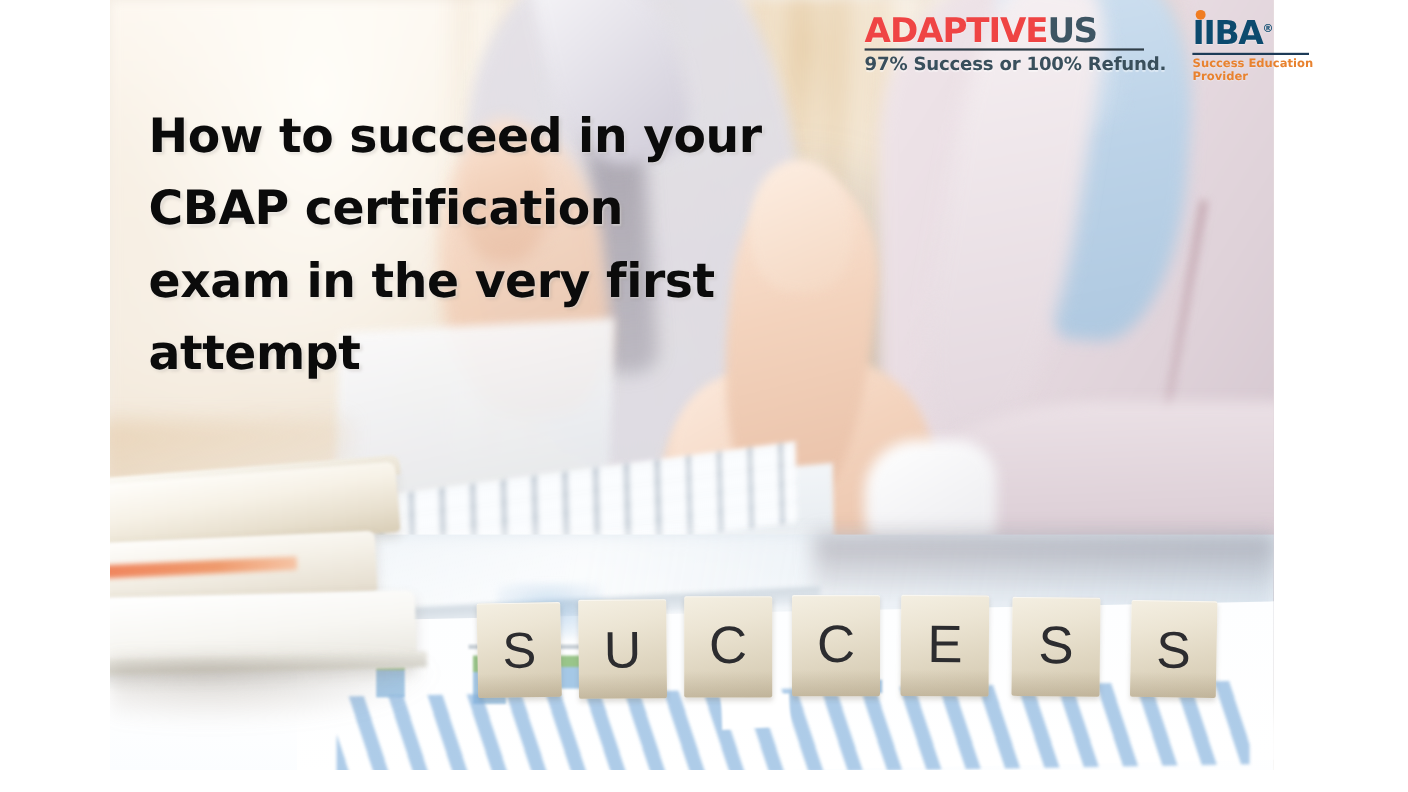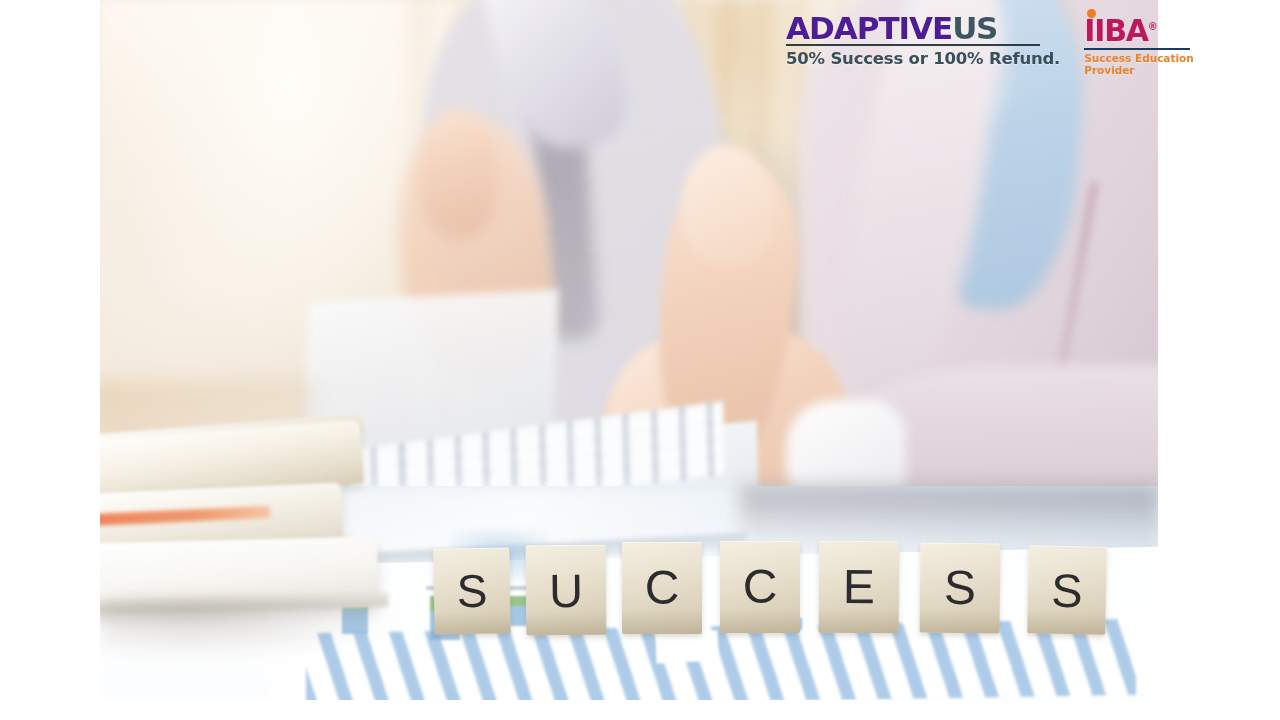--- a/index.html
+++ b/index.html
@@ -351,21 +351,21 @@
   #logo{
     position:absolute; left:786px; top:14px; width:382px; height:64px;
   }
   #logo-main{
     display:flex; align-items:flex-end; gap:0;
     font-family:"DejaVu Sans", sans-serif;
     font-weight:bold;
     letter-spacing:-1px;
   }
   .logo-adaptive{
-    font-size:31px; color:#4c1d95; line-height:.95;
+    font-size:31px; color:#ef4444; line-height:.95;
     text-shadow:0 1px 1px rgba(255,255,255,.4);
   }
   .logo-us{
     font-size:31px; color:#3e5563; line-height:.95; letter-spacing:-1.5px;
     text-shadow:0 1px 1px rgba(255,255,255,.4);
   }
   #logo-row{ display:flex; align-items:flex-start; }
   #logo-left{ position:relative; padding-right:12px; }
   #logo-rule{
     height:2px; background:#2f3d47; margin-top:1px; width:254px;
@@ -376,21 +376,21 @@
     margin-top:3px; letter-spacing:-0.2px; white-space:nowrap;
     text-shadow:0 1px 1px rgba(255,255,255,.45);
   }
   #logo-divider{
     width:2px; background:#4c5a64; margin:2px 10px 0 2px; height:58px;
   }
   #logo-right{ position:relative; padding-top:2px; }
   #iiba{
     position:relative;
     font-family:"DejaVu Sans", sans-serif;
-    font-weight:bold; font-size:30px; color:#be185d;
+    font-weight:bold; font-size:30px; color:#0c4a6e;
     letter-spacing:-1.2px; line-height:1;
     text-shadow:0 1px 1px rgba(255,255,255,.35);
   }
   #iiba-dot{
     position:absolute; left:3px; top:-7px; width:9px; height:9px;
     border-radius:50%; background:#f07c21;
   }
   #iiba-reg{
     font-size:10px; vertical-align:super; font-weight:bold; letter-spacing:0;
   }
@@ -474,30 +474,34 @@
         <div class="tile" style="left: 334px; top: 548px; width: 76px; height: 86px; font-size: 46px; transform: rotate(-1deg);">S</div>
         <div class="tile" style="left: 426px; top: 545px; width: 80px; height: 90px; font-size: 47px; transform: rotate(-0.5deg);">U</div>
         <div class="tile" style="left: 522px; top: 542px; width: 80px; height: 92px; font-size: 48px; transform: rotate(0deg);">C</div>
         <div class="tile" style="left: 620px; top: 541px; width: 80px; height: 92px; font-size: 48px; transform: rotate(0deg);">C</div>
         <div class="tile" style="left: 719px; top: 541px; width: 80px; height: 92px; font-size: 48px; transform: rotate(0.4deg);">E</div>
         <div class="tile" style="left: 820px; top: 543px; width: 80px; height: 90px; font-size: 48px; transform: rotate(0.6deg);">S</div>
         <div class="tile" style="left: 928px; top: 546px; width: 78px; height: 88px; font-size: 47px; transform: rotate(1deg);">S</div>
       </div>
   </div>
 
+  <h1 id="title">How to succeed in your
+CBAP certification
+exam in the very first
+attempt</h1>
 
   <div id="logo">
     <div id="logo-row">
       <div id="logo-left">
         <div id="logo-main">
           <span class="logo-adaptive">ADAPTIVE</span>
           <span class="logo-us">US</span>
         </div>
         <div id="logo-rule"></div>
-        <div id="logo-tagline">50% Success or 100% Refund.</div>
+        <div id="logo-tagline">97% Success or 100% Refund.</div>
       </div>
       <div id="logo-divider"></div>
       <div id="logo-right">
         <div id="iiba">
           <span id="iiba-dot"></span>
           <span>IIBA</span><span id="iiba-reg">®</span>
         </div>
         <div id="iiba-rule"></div>
         <div id="iiba-sub">Success Education Provider</div>
       </div>

